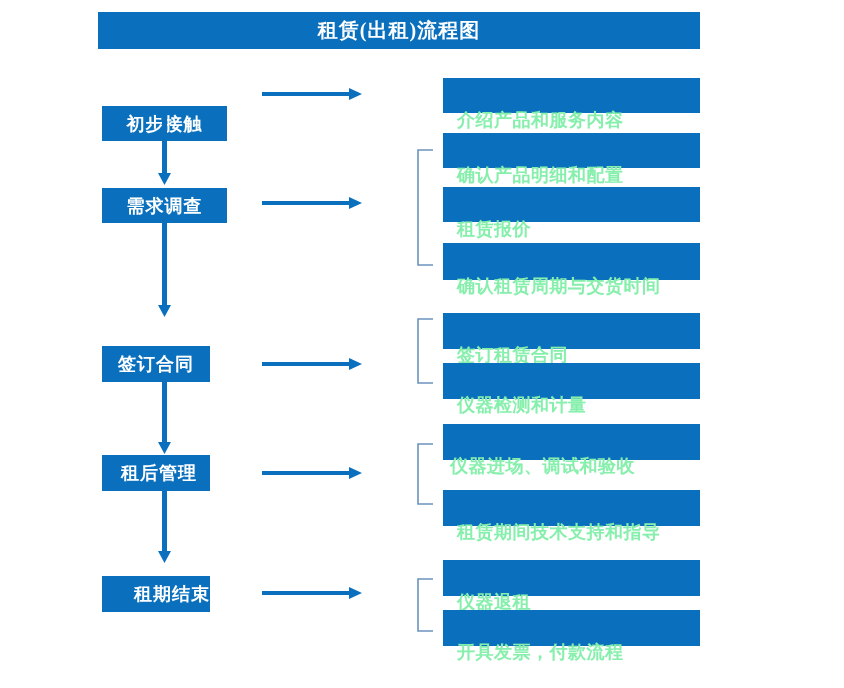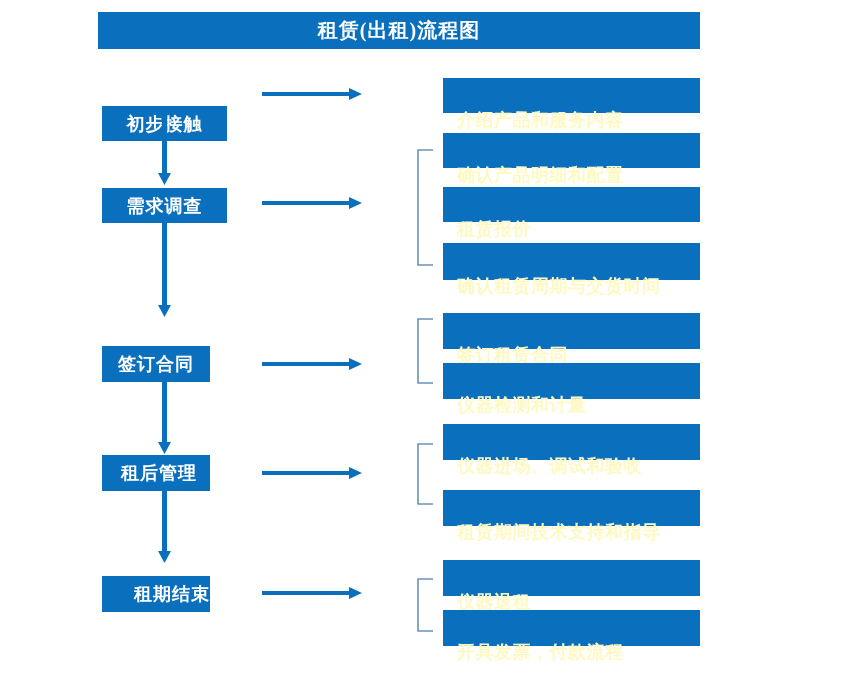--- a/index.html
+++ b/index.html
@@ -63,21 +63,21 @@
   
   .detail-box {
     position: absolute;
     background: #0a70bd;
     display: flex;
     align-items: center;
     box-sizing: border-box;
     padding-left: 14px;
   }
   .detail-box .detail-label {
-    color: #fef9c3;
+    color: #86efac;
     font-size: 18px;
     font-weight: bold;
     letter-spacing: 0.5px;
     white-space: nowrap;
     font-family: "Liberation Serif", "DejaVu Serif", serif;
     margin-top: 48px;
   }
 
   
   .arrow-h, .arrow-v, .bracket {
@@ -181,21 +181,21 @@
         <svg width="16" height="72" viewBox="0 0 16 72">
           <rect x="6" y="0" width="5" height="61" fill="#0a70bd"></rect>
           <polygon points="2,60 15,60 8.5,72" fill="#0a70bd"></polygon>
         </svg>
       </div>
       <div class="bracket" style="left: 417px; top: 443px;">
         <svg width="17" height="62" viewBox="0 0 17 62">
           <path d="M 16 1 L 1 1 L 1 61 L 16 61" fill="none" stroke="#6b93bd" stroke-width="1.6"></path>
         </svg>
       </div>
-      <div class="detail-box" style="left: 443px; top: 424px; width: 257px; height: 36px;">
+      <div class="detail-box" style="left: 443px; top: 424px; width: 257px; height: 36px; padding-left: 7px;">
         <span class="detail-label">仪器进场、调试和验收</span>
       </div>
       <div class="detail-box" style="left: 443px; top: 490px; width: 257px; height: 36px;">
         <span class="detail-label">租赁期间技术支持和指导</span>
       </div>
       <div class="stage-box" style="left: 102px; top: 576px; width: 108px; height: 36px; justify-content: flex-end;">
         <span class="stage-label">租期结束</span>
       </div>
       <div class="arrow-h" style="left: 262px; top: 585px;">
         <svg width="100" height="16" viewBox="0 0 100 16">

